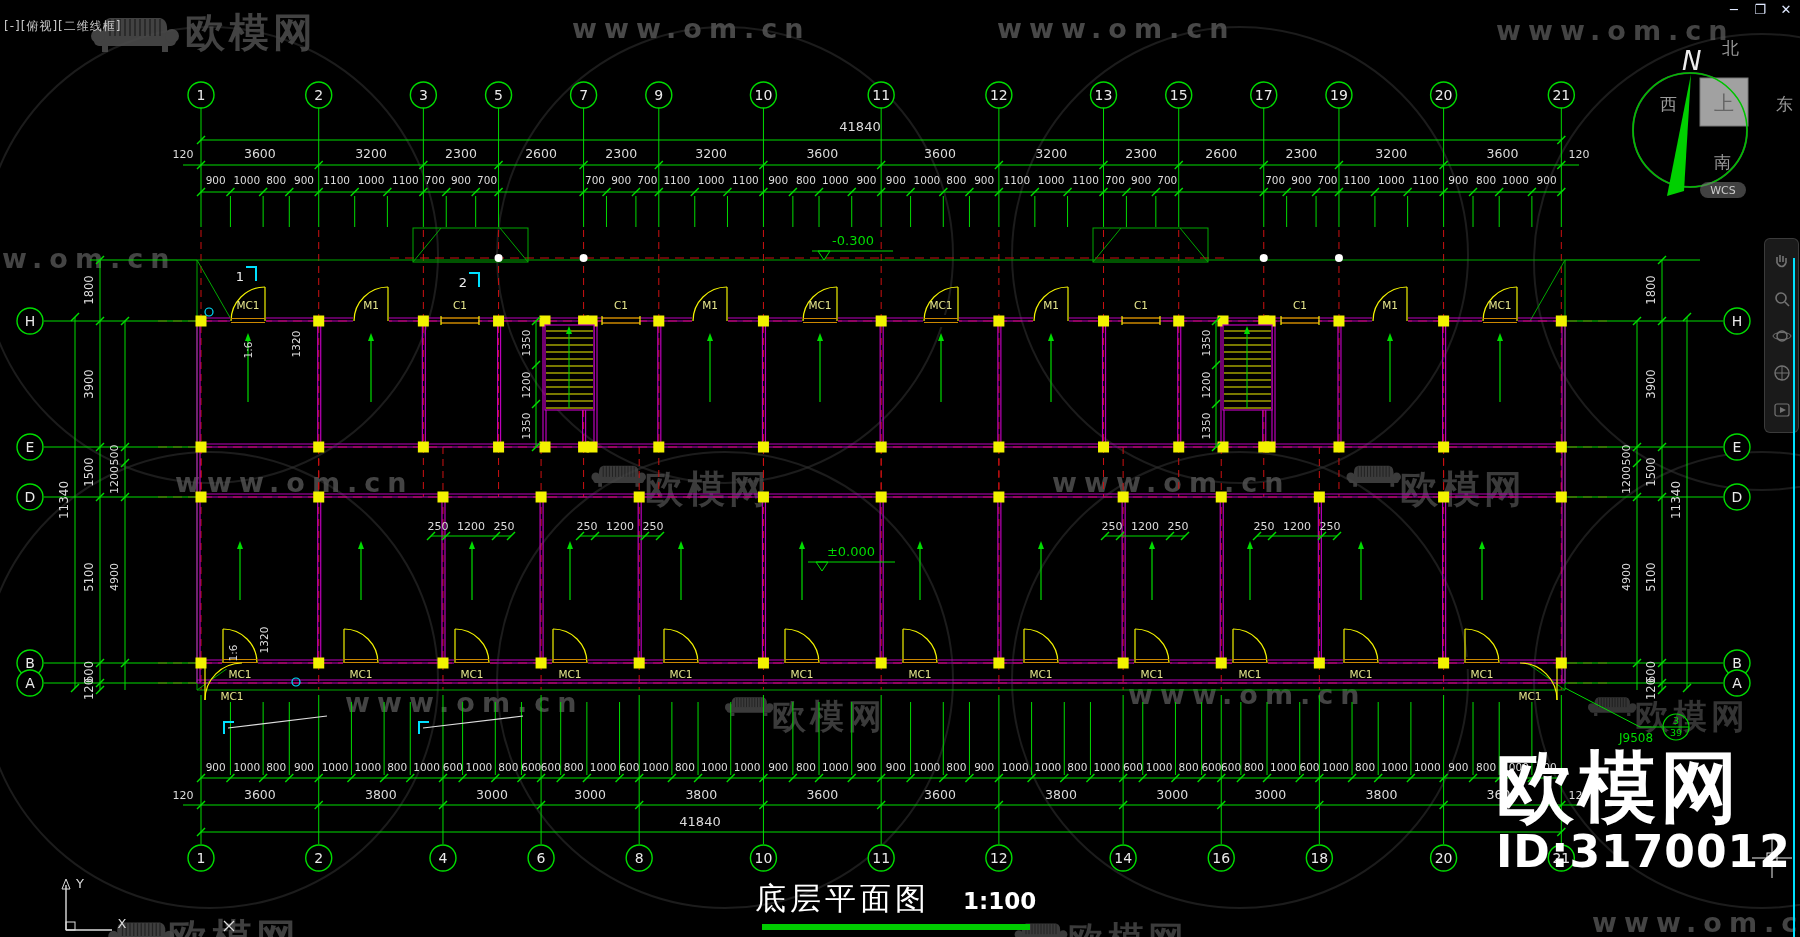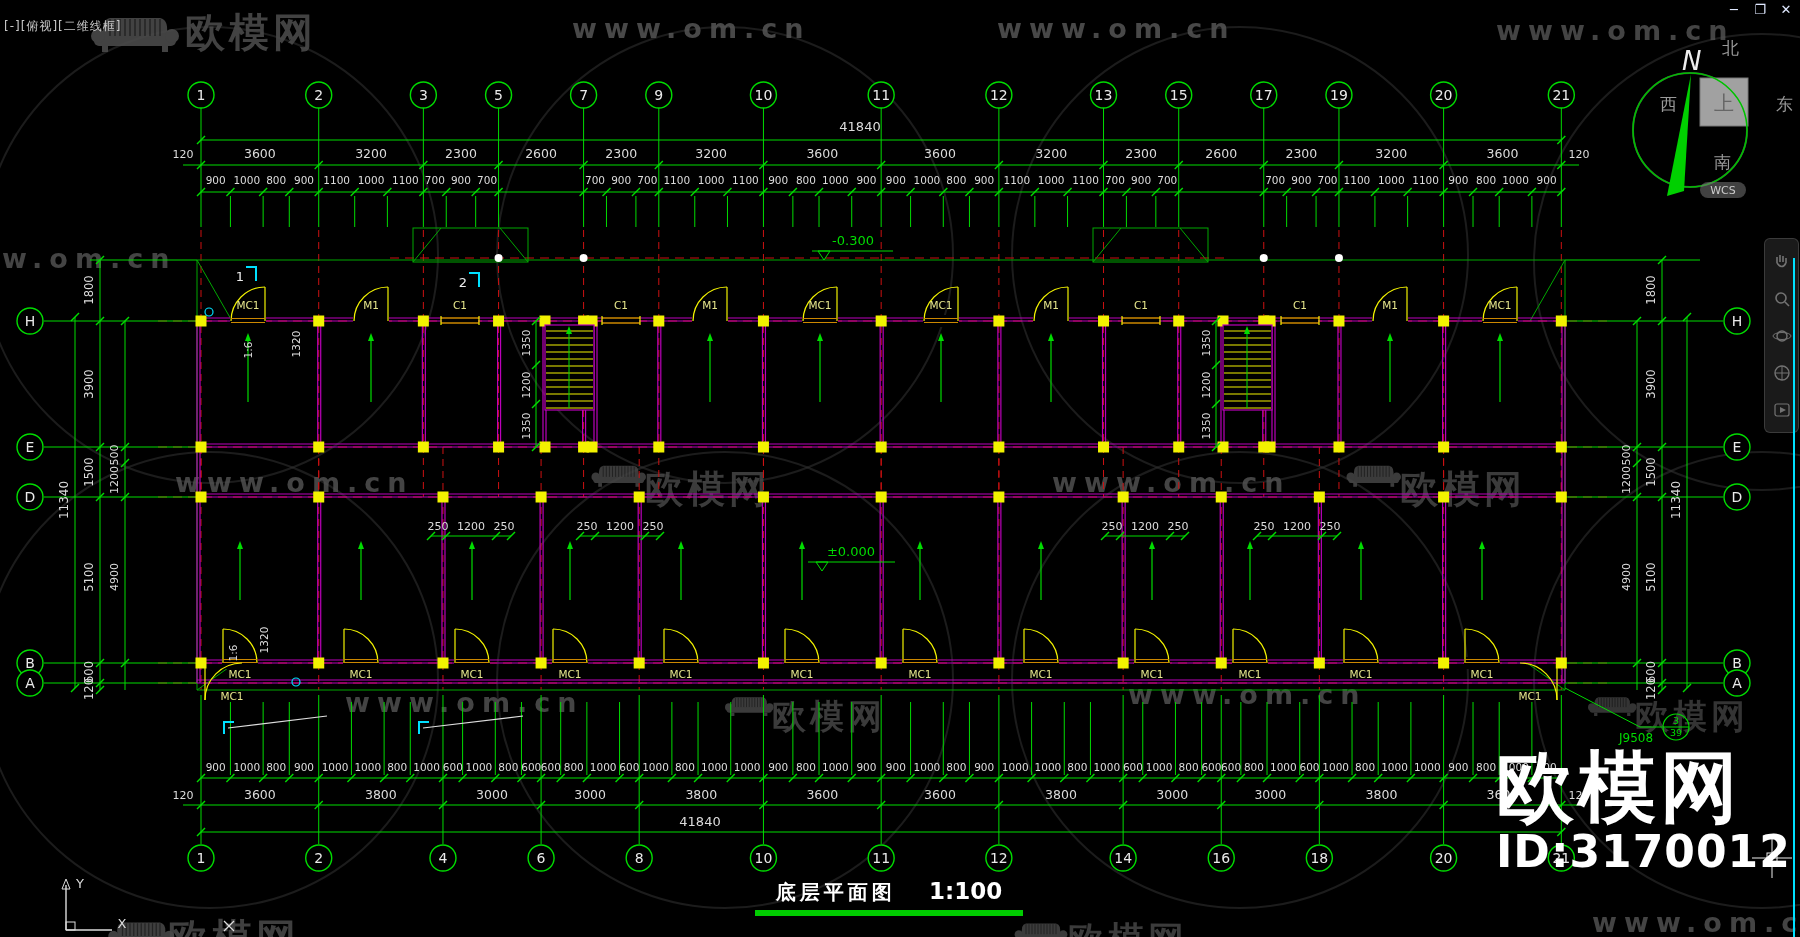--- a/index.html
+++ b/index.html
@@ -7,21 +7,21 @@
        font-family:"DejaVu Sans",sans-serif;}
   #stage{position:absolute;left:0;top:0;width:1800px;height:937px;}
   .chrome{position:absolute;color:#cfcfcf;}
   #titlebar{left:4px;top:18px;font-size:12px;color:#c8c8c8;letter-spacing:1px;}
   #winbtns{right:6px;top:2px;display:flex;gap:10px;font-size:13px;color:#dfe8ff;}
   #winbtns span{width:16px;text-align:center;cursor:default;}
   #brandbig{right:4px;top:748px;text-align:left;color:#fff;width:300px;}
   #brandbig .b{font-size:78px;font-weight:bold;letter-spacing:4px;line-height:1.0;}
   #brandbig .i{font-size:44px;font-weight:bold;letter-spacing:1px;}
   #drawtitle{left:755px;top:878px;text-align:center;color:#fff;}
-  #drawtitle .t{font-size:20px;font-weight:bold;letter-spacing:4px;display:inline-block;}
+  #drawtitle .t{font-size:31px;font-weight:normal;letter-spacing:4px;display:inline-block;}
   #drawtitle .s{font-size:23px;font-weight:bold;margin-left:28px;display:inline-block;}
   #drawtitle .u{margin-top:4px;height:6px;background:#00cc00;width:268px;margin-left:auto;margin-right:auto;}
   #cyanborder{left:1793px;top:258px;width:2px;height:679px;background:#00e0ff;position:absolute;}
   #navbar{position:absolute;left:1764px;top:238px;width:33px;height:185px;
           background:rgba(130,130,130,.20);border:1px solid rgba(160,160,160,.25);
           border-radius:6px;display:flex;flex-direction:column;align-items:center;
           justify-content:space-around;padding:4px 0;}
   #navbar svg{opacity:.55;}
 </style>
 </head>

